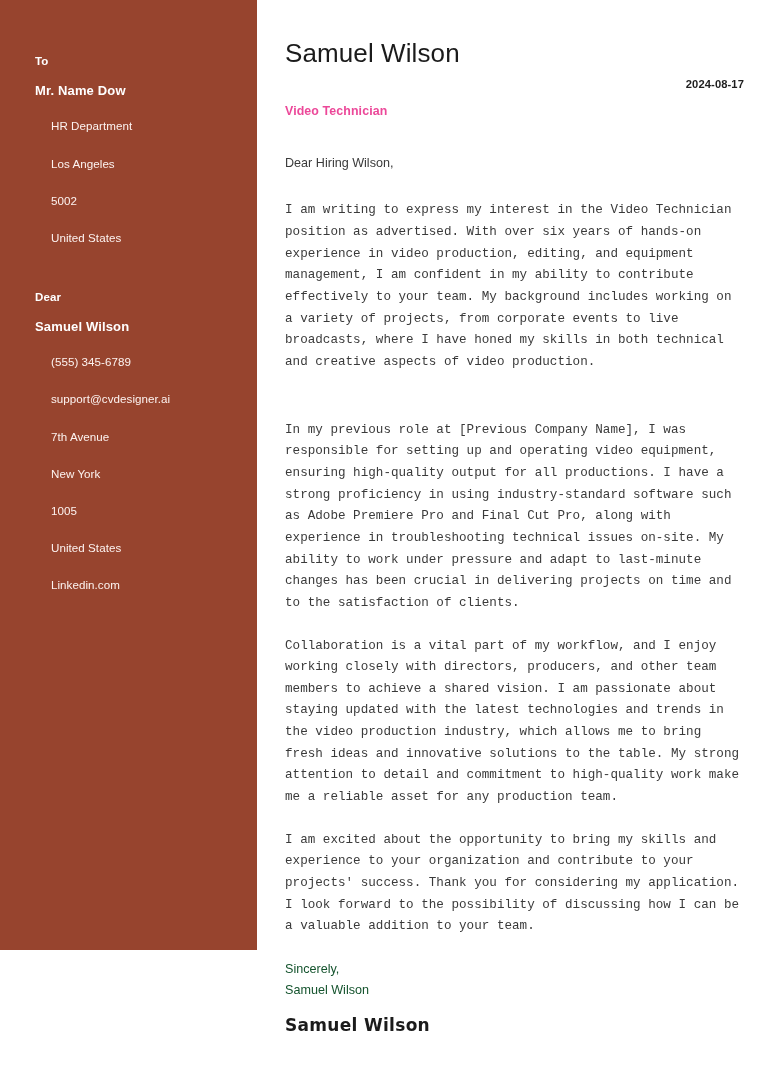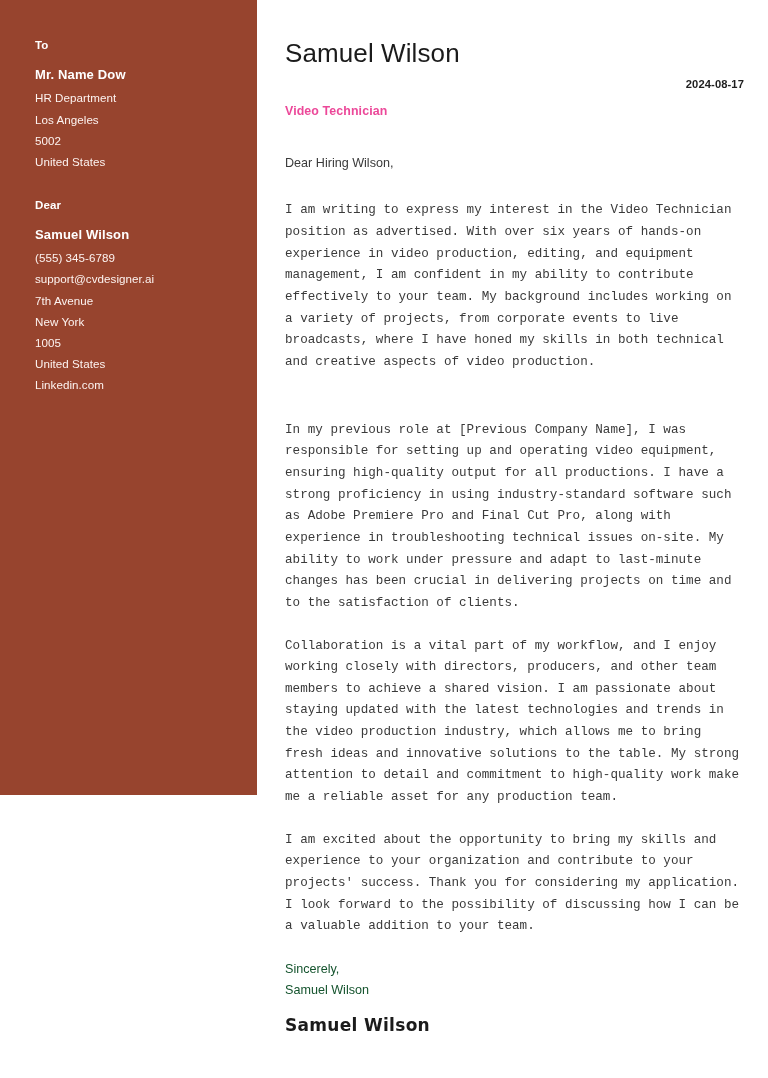--- a/index.html
+++ b/index.html
@@ -16,24 +16,24 @@
     overflow: hidden;
     font-family: "Liberation Sans", sans-serif;
   }
 
   
   .sidebar {
     position: absolute;
     left: 0;
     top: 0;
     width: 257px;
-    height: 795px;
+    height: 950px;
     background: #97442e;
     box-sizing: border-box;
-    padding: 38px 30px 0 35px;
+    padding: 54px 30px 0 35px;
     color: #ffffff;
   }
 
   .side-heading {
     font-size: 11.5px;
     font-weight: bold;
     letter-spacing: 0.1px;
     line-height: 1.3;
     margin: 0 0 13px 0;
   }
@@ -44,21 +44,21 @@
     letter-spacing: 0.15px;
     line-height: 1.35;
     margin: 0 0 4px 0;
   }
 
   .side-line {
     font-size: 11.6px;
     font-weight: normal;
     line-height: 1.82;
     letter-spacing: 0.05px;
-    margin: 0;
+    margin: 16px;
     color: #fdf3f0;
   }
 
   .side-block-gap {
     height: 26px;
   }
 
   
   .main {
     position: absolute;

